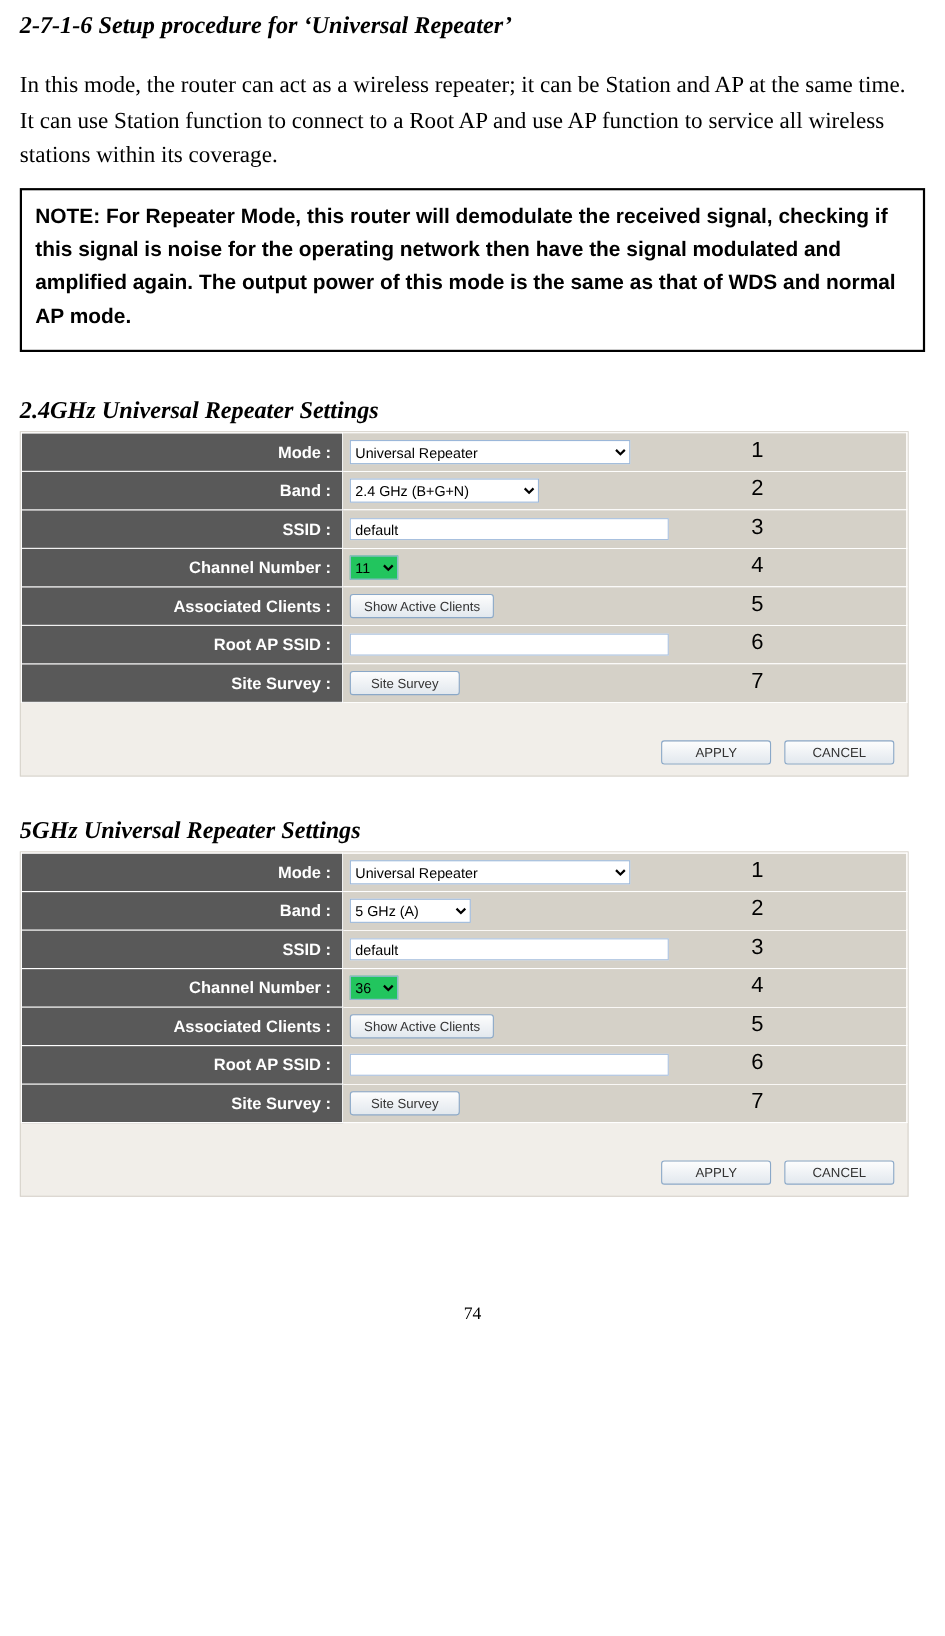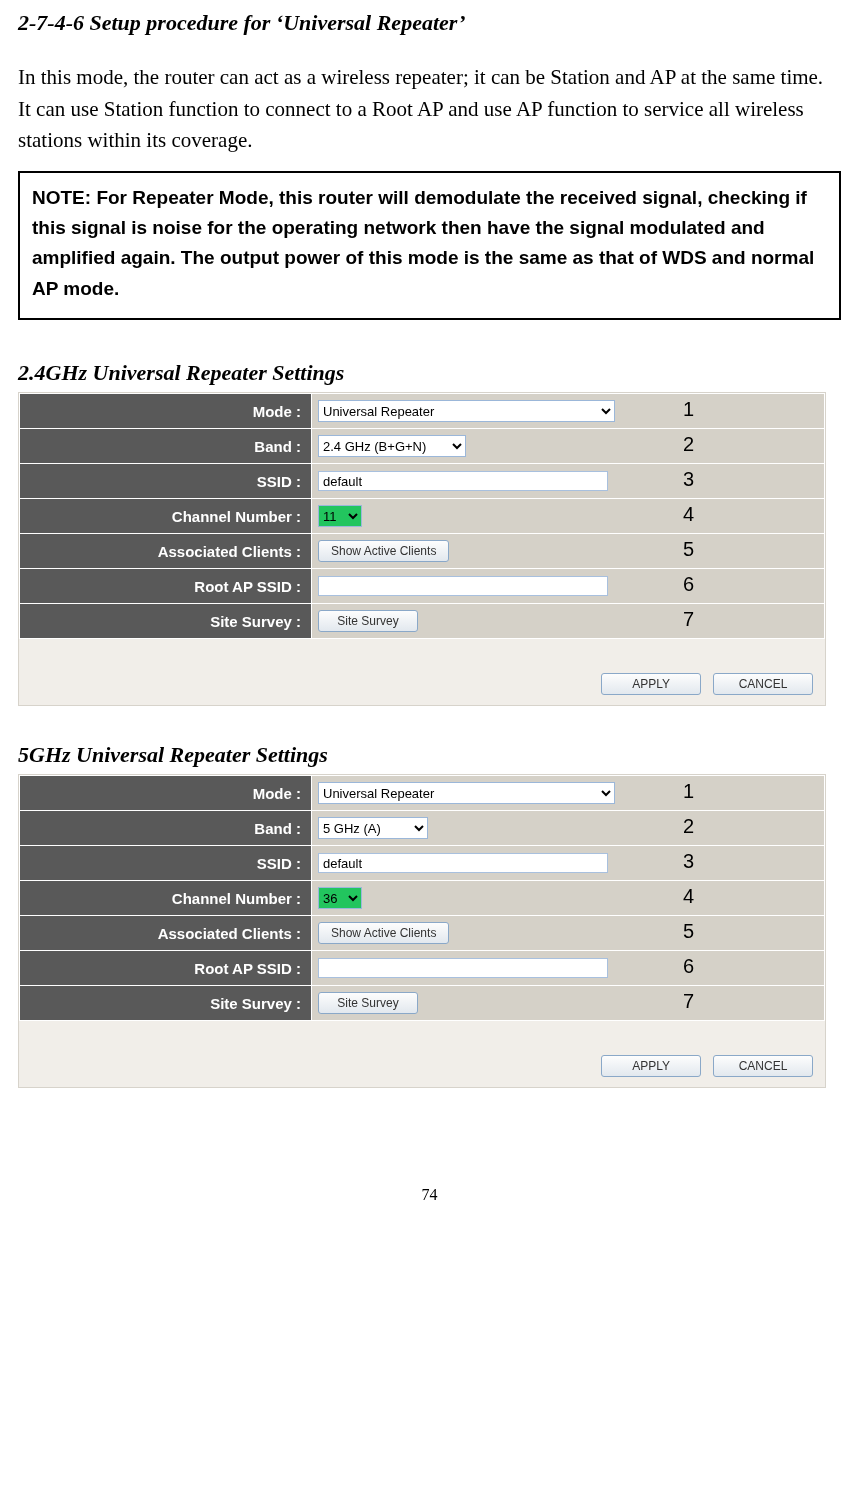--- a/index.html
+++ b/index.html
@@ -67,28 +67,28 @@
     font-size: 15px;
     margin-top: 44px;
   }
   .field-cell {
     background: #d5d1c8;
     padding: 2px 6px;
     text-align: left;
     position: relative;
   }
   select.big {
-    width: 297px;
+    width: 255px;
     height: 22px;
     font-size: 13px;
     background: #fff;
     border: 1px solid #9bb7d9;
   }
   select.med {
-    width: 148px;
+    width: 172px;
     height: 22px;
     font-size: 13px;
     background: #fff;
     border: 1px solid #9bb7d9;
   }
   select.small {
     width: 44px;
     height: 22px;
     font-size: 13px;
     background: #22c55e;
@@ -137,21 +137,21 @@
   .page-num {
     text-align: center;
     font-family: "Times New Roman", serif;
     font-size: 16px;
     margin-top: 98px;
   }
 </style>
 </head>
 <body>
 
-<div class="heading">2-7-4-6 Setup procedure for ‘Universal Repeater’</div>
+<div class="heading">2-7-1-6 Setup procedure for ‘Universal Repeater’</div>
 
 <div class="para">In this mode, the router can act as a wireless repeater; it can be Station and AP at the same time. It can use Station function to connect to a Root AP and use AP function to service all wireless stations within its coverage.</div>
 
 <div class="note-box">NOTE: For Repeater Mode, this router will demodulate the received signal, checking if this signal is noise for the operating network then have the signal modulated and amplified again. The output power of this mode is the same as that of WDS and normal AP mode.</div>
 
 <div class="subhead">2.4GHz Universal Repeater Settings</div>
 
 <div class="settings-panel">
   <table class="settings-table">
     <tbody>

